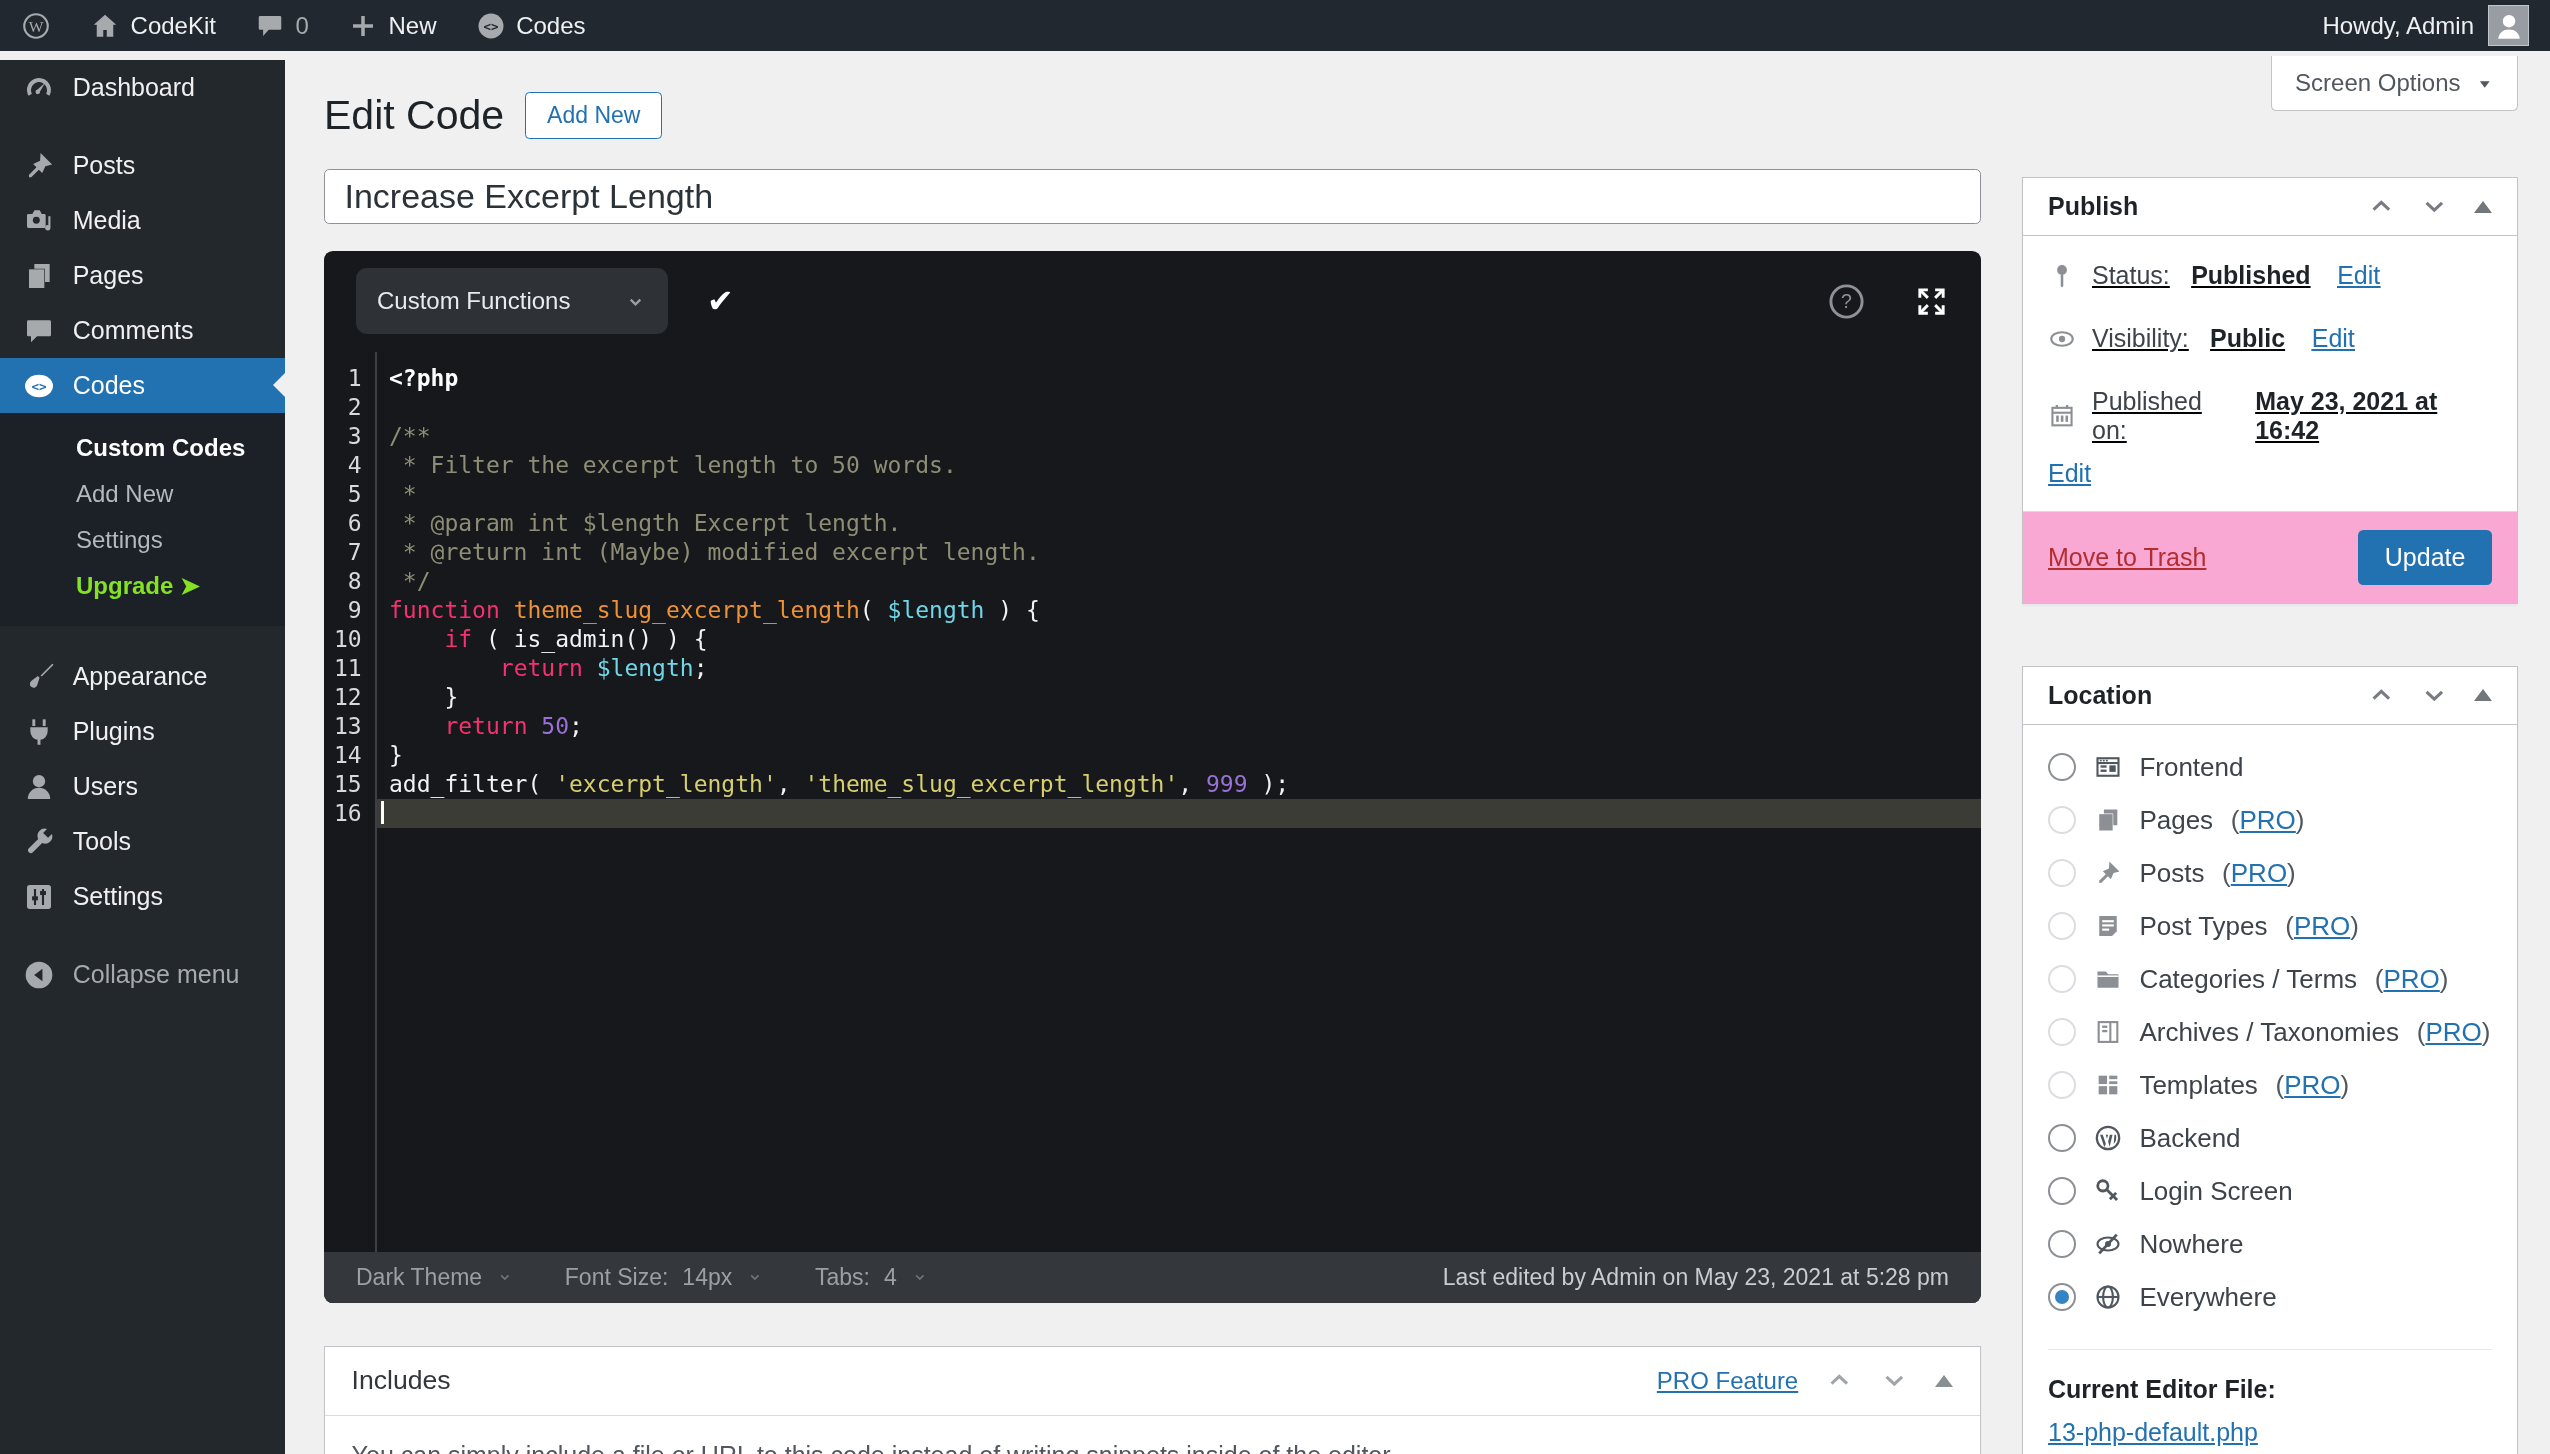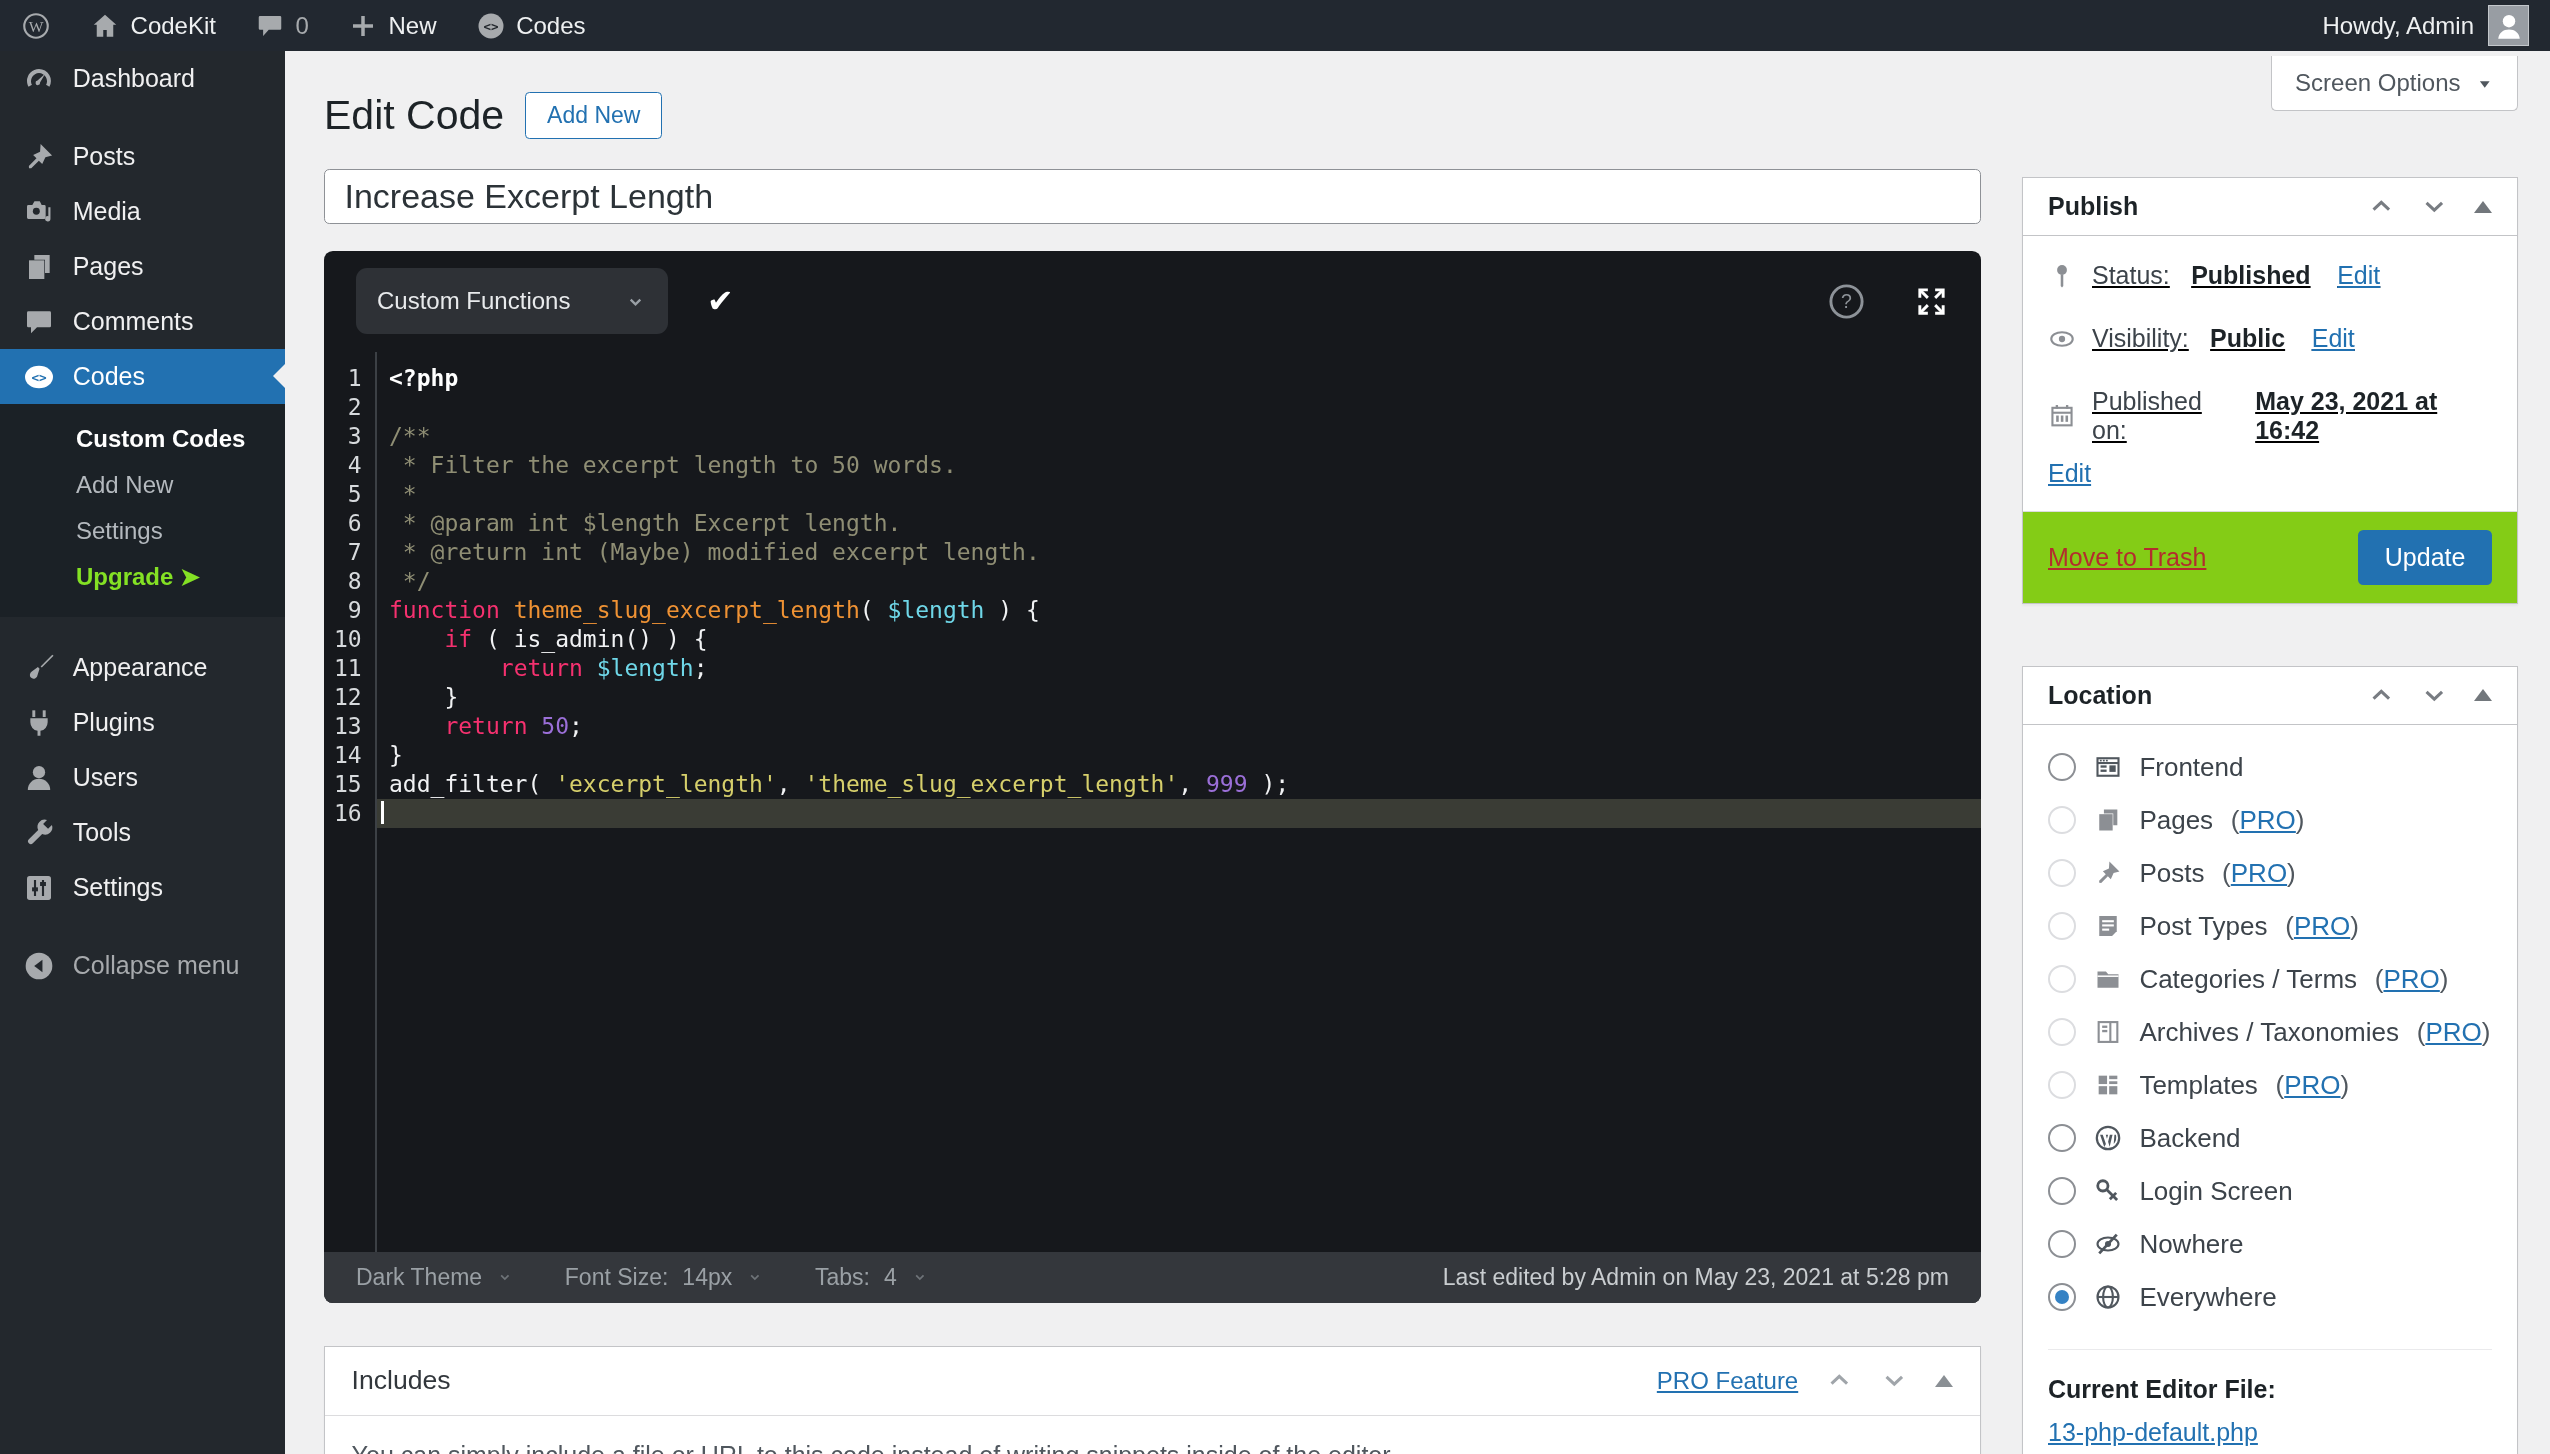--- a/index.html
+++ b/index.html
@@ -13,21 +13,21 @@
   .ab-group { display:flex; align-items:center; gap:39px; }
   .ab-item { display:flex; align-items:center; gap:10.6px; color:#eef0f1; font-size:24px; cursor:pointer; }
   .ab-icon { width:30px; height:30px; color:#a7aaad; flex:none; display:inline-flex; }
   .ab-icon svg { width:100%; height:100%; }
   .ab-count { color:#a7aaad; }
   .ab-right { margin-left:auto; display:flex; align-items:center; gap:14px; }
   .avatar { width:41px; height:41px; background:#989da3; border:1.8px solid #c3c7cb; display:flex; align-items:center; justify-content:center; }
   .avatar svg { width:34px; height:34px; }
 
   
-  .sidebar { position:absolute; top:51px; left:0; bottom:0; width:285px; background:#23282d; z-index:40; }
+  .sidebar { position:absolute; top:60px; left:0; bottom:0; width:285px; background:#23282d; z-index:40; }
   .menu-item { display:flex; align-items:center; gap:17.7px; padding:11.5px 8.9px 11.5px 23px;
     font-size:25px; color:#f0f0f1; cursor:pointer; position:relative; }
   .micon { width:32px; height:32px; color:#a7aaad; flex:none; display:inline-flex; }
   .micon svg { width:100%; height:100%; }
   .menu-item.active { background:#2271b1; color:#fff; }
   .menu-item.active .micon { color:#fff; }
   .menu-item.active::after { content:''; position:absolute; right:0; top:50%; margin-top:-12.4px;
     border:12.4px solid transparent; border-right-color:#f0f0f1; }
   .menu-sep { height:23px; }
   .submenu { background:#1b2126; padding:12.4px 0 17.7px; }
@@ -95,21 +95,21 @@
 
   .pb { padding:25px 25px 23px;text-decoration:underline; }
   .prow { display:flex; align-items:center; gap:16px; font-size:25px; color:#3c434a; margin-bottom:34px; }
   .prow:last-child { margin-bottom:0; }
   .prow.tight { margin-bottom:14px; }
   .picon { width:28px; height:28px; color:#8c8f94; flex:none; display:inline-flex; }
   .picon svg { width:100%; height:100%; }
   .pval { font-weight:bold; color:#1d2327; margin-left:5.3px; }
   .edit-link { color:#2271b1; text-decoration:underline; margin-left:10.6px; cursor:pointer; font-size:25px; }
   .edit-below { display:inline-block; margin:0; }
-  .publish-footer { background:#84cc16; border-top:0.9px solid #dcdcde; padding:17.7px 25px;
+  .publish-footer { background:#f9a8d4; border-top:0.9px solid #dcdcde; padding:17.7px 25px;
     display:flex; align-items:center; }
   .trash-link { color:#b32d2e; font-size:25px; text-decoration:underline; cursor:pointer; }
   .update-btn { margin-left:auto; background:#2271b1; color:#fff; font-size:25px; border:none;
     border-radius:5.3px; padding:13.3px 26.6px; cursor:pointer; font-family:inherit; }
 
   .location-panel { margin-top:62px; }
   .lb { padding:16px 25px 26.6px; }
   .lrow { display:flex; align-items:center; gap:17.7px; height:53px; font-size:26px; color:#3c434a; }
   .radio { width:28px; height:28px; border-radius:50%; border:2.7px solid #8c8f94; background:#fff;
     flex:none; display:flex; align-items:center; justify-content:center; cursor:pointer; }

